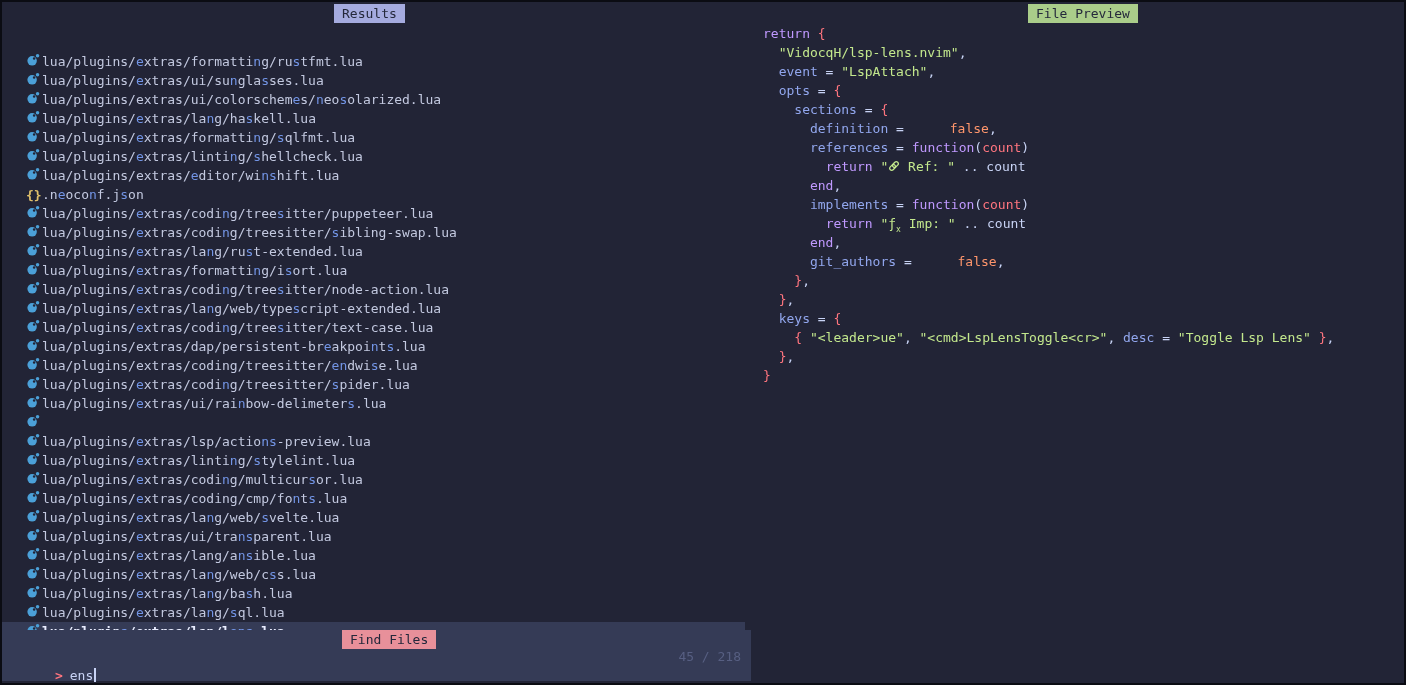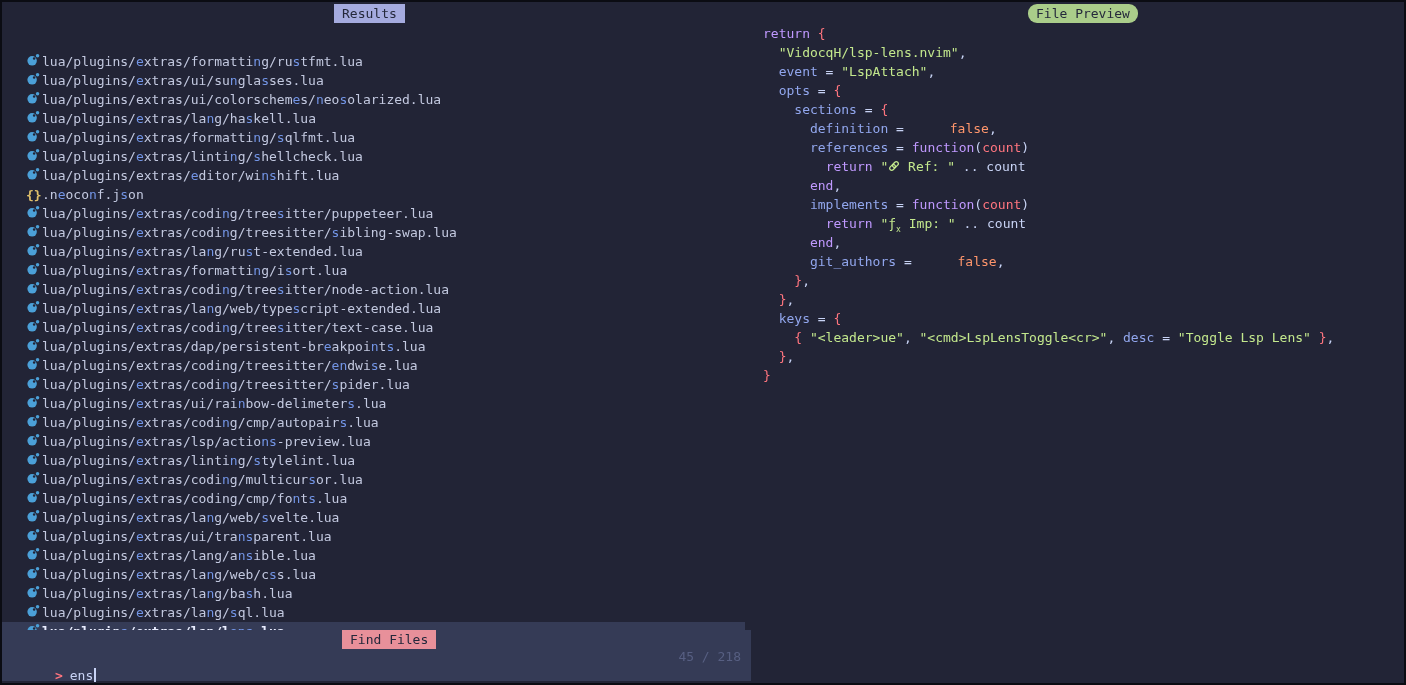--- a/index.html
+++ b/index.html
@@ -7,21 +7,21 @@
     position:relative; width:1406px; height:685px; box-sizing:border-box;
     background:var(--bg); border:2px solid var(--border);
     font-family:"DejaVu Sans Mono","Liberation Mono",monospace;
     font-size:13px; overflow:hidden;
   }
   .badge{
     position:absolute; top:2px; padding:1px 8px; line-height:17px;
     color:var(--badge_text); white-space:pre;
   }
   .badge-results{left:332px; background:var(--badge_results_bg);}
-  .badge-preview{left:1026px; background:var(--badge_preview_bg);border-radius:9px;}
+  .badge-preview{left:1026px; background:var(--badge_preview_bg);}
   .list{position:absolute; left:0; top:22px; width:743px;margin-top:28px;}
   .row{
     position:relative; height:19px; line-height:19px; white-space:pre;
     color:var(--text); padding-left:24px; box-sizing:border-box;
   }
   .row.selected{
     background:var(--bg_highlight); color:var(--text_selected); font-weight:bold;
   }
   .caret{position:absolute; left:5px; top:0; color:var(--red); font-size:11px;}
   .ficon{display:inline-block; width:16px; vertical-align:-1px;}
@@ -149,21 +149,21 @@
           </svg></span><span>lua/plugins/<span class="hl">e</span>xtras/codi<span class="hl">n</span>g/treesitter/<span class="hl">s</span>pider.lua</span></div>
       <div class="row"><span class="ficon"><svg width="14" height="15" viewBox="0 0 16 16">
             <circle cx="7" cy="9.5" r="5.4" fill="#4ba0d8"></circle>
             <circle cx="13.2" cy="3.6" r="2" fill="#4ba0d8"></circle>
             <circle cx="9.3" cy="6.9" r="1.4" fill="#222436"></circle>
           </svg></span><span>lua/plugins/<span class="hl">e</span>xtras/ui/rai<span class="hl">n</span>bow-delimeter<span class="hl">s</span>.lua</span></div>
       <div class="row"><span class="ficon"><svg width="14" height="15" viewBox="0 0 16 16">
             <circle cx="7" cy="9.5" r="5.4" fill="#4ba0d8"></circle>
             <circle cx="13.2" cy="3.6" r="2" fill="#4ba0d8"></circle>
             <circle cx="9.3" cy="6.9" r="1.4" fill="#222436"></circle>
-          </svg></span><span>lua/plugins/<span class="hl">e</span>xtras/codi<span class="hl">n</span>g/cmp/autopair<span class="hl">s</span>.lua</span></div>
+          </svg></span></div>
       <div class="row"><span class="ficon"><svg width="14" height="15" viewBox="0 0 16 16">
             <circle cx="7" cy="9.5" r="5.4" fill="#4ba0d8"></circle>
             <circle cx="13.2" cy="3.6" r="2" fill="#4ba0d8"></circle>
             <circle cx="9.3" cy="6.9" r="1.4" fill="#222436"></circle>
           </svg></span><span>lua/plugins/<span class="hl">e</span>xtras/lsp/actio<span class="hl">n</span><span class="hl">s</span>-preview.lua</span></div>
       <div class="row"><span class="ficon"><svg width="14" height="15" viewBox="0 0 16 16">
             <circle cx="7" cy="9.5" r="5.4" fill="#4ba0d8"></circle>
             <circle cx="13.2" cy="3.6" r="2" fill="#4ba0d8"></circle>
             <circle cx="9.3" cy="6.9" r="1.4" fill="#222436"></circle>
           </svg></span><span>lua/plugins/<span class="hl">e</span>xtras/linti<span class="hl">n</span>g/<span class="hl">s</span>tylelint.lua</span></div>

